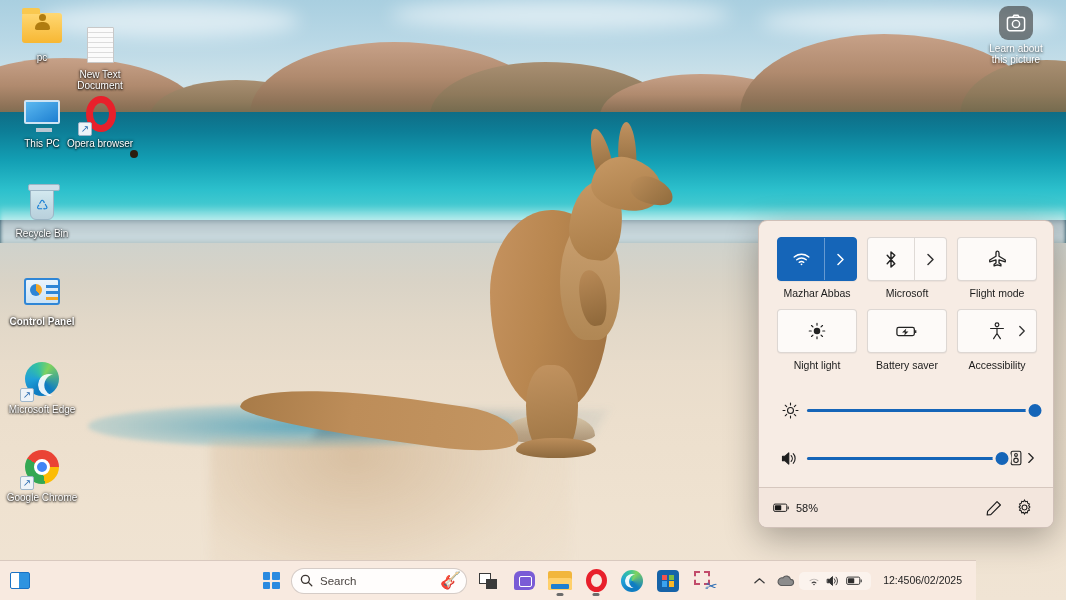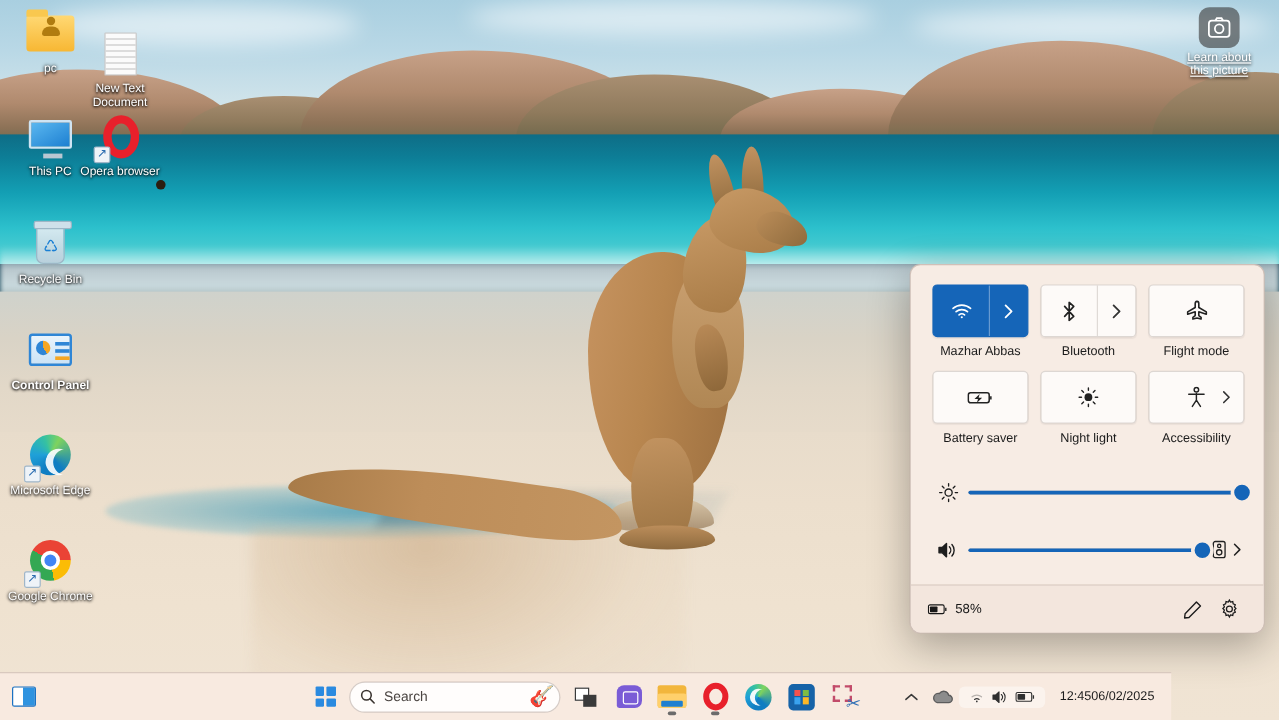--- a/index.html
+++ b/index.html
@@ -227,21 +227,21 @@
     background:#4285f4; border:3px solid #fff; box-sizing:border-box;
   }
 
   
   #learn-pic { position:absolute; right:12px; top:6px; width:76px; text-align:center; }
   #learn-pic .cam {
     width:34px; height:34px; margin:0 auto 3px; border-radius:9px;
     background: rgba(60,60,60,.62);
     display:flex; align-items:center; justify-content:center;
   }
-  #learn-pic .label { font-size:10px; line-height:11px; color:#fff; text-shadow:0 1px 3px rgba(0,0,0,.9);text-decoration:underline; }
+  #learn-pic .label { font-size:10px; line-height:11px; color:#fff; text-shadow:0 1px 3px rgba(0,0,0,.9); }
 
   
   #quick-settings {
     position:absolute; left:758px; top:220px; width:296px; height:308px;
     background:#f7ece4; border-radius:9px;
     border:1px solid rgba(160,140,130,.45);
     box-shadow: 0 10px 34px rgba(0,0,0,.30);
     display:flex; flex-direction:column;
     overflow:hidden;
   }
@@ -551,51 +551,51 @@
               <path d="M2 4.6 L10 13.4 L6 17 V1 L10 4.6 L2 13.4"></path>
             </svg>
           </div>
           <div class="qs-div"></div>
           <div class="qs-chevbox">
             <svg class="qs-chev" width="9" height="13" viewBox="0 0 9 13" fill="none" stroke="currentColor" stroke-width="1.5" stroke-linecap="round" stroke-linejoin="round">
                 <path d="M2 1.5 L7 6.5 L2 11.5"></path>
               </svg>
           </div>
         </div>
-        <div class="qs-label">Bluetooth</div>
+        <div class="qs-label">Microsoft</div>
       </div>
 
       <div class="qs-cell">
         <div class="qs-tile">
           <svg class="qs-ic" width="19" height="18" viewBox="0 0 20 19" fill="none" stroke="currentColor" stroke-width="1.4" stroke-linejoin="round">
             <path d="M10 1.2 c1.1 0 1.6 .9 1.6 2.1 v3.3 l6.6 3.9 v2.0 l-6.6 -2.1 v3.3 l2.0 1.5 v1.6 l-3.6 -1.0 l-3.6 1.0 v-1.6 l2.0 -1.5 v-3.3 l-6.6 2.1 v-2.0 l6.6 -3.9 V3.3 c0 -1.2 .5 -2.1 1.6 -2.1 z"></path>
           </svg>
         </div>
         <div class="qs-label">Flight mode</div>
+      </div>
+
+      <div class="qs-cell">
+        <div class="qs-tile">
+          <svg class="qs-ic" width="18" height="18" viewBox="0 0 20 20" fill="none" stroke="currentColor" stroke-width="1.3" stroke-linecap="round">
+            <circle cx="10" cy="10" r="3.6" fill="currentColor" stroke="none"></circle>
+            <path d="M10 1.4 v2.2 M10 16.4 v2.2 M1.4 10 h2.2 M16.4 10 h2.2 M3.9 3.9 l1.6 1.6 M14.5 14.5 l1.6 1.6 M16.1 3.9 l-1.6 1.6 M5.5 14.5 l-1.6 1.6"></path>
+          </svg>
+        </div>
+        <div class="qs-label">Night light</div>
       </div>
 
       <div class="qs-cell">
         <div class="qs-tile">
           <svg class="qs-ic" width="22" height="13" viewBox="0 0 24 14" fill="none" stroke="currentColor" stroke-width="1.4">
             <rect x="1" y="2.5" width="19" height="9" rx="2"></rect>
             <path d="M20.8 5.5 h1.4 v3 h-1.4" fill="currentColor" stroke="none"></path>
             <path d="M11.3 3.6 L6.6 8.1 h3.2 L8.9 11.6 L13.6 6.9 h-3.2 z" fill="currentColor" stroke="none"></path>
           </svg>
         </div>
         <div class="qs-label">Battery saver</div>
-      </div>
-
-      <div class="qs-cell">
-        <div class="qs-tile">
-          <svg class="qs-ic" width="18" height="18" viewBox="0 0 20 20" fill="none" stroke="currentColor" stroke-width="1.3" stroke-linecap="round">
-            <circle cx="10" cy="10" r="3.6" fill="currentColor" stroke="none"></circle>
-            <path d="M10 1.4 v2.2 M10 16.4 v2.2 M1.4 10 h2.2 M16.4 10 h2.2 M3.9 3.9 l1.6 1.6 M14.5 14.5 l1.6 1.6 M16.1 3.9 l-1.6 1.6 M5.5 14.5 l-1.6 1.6"></path>
-          </svg>
-        </div>
-        <div class="qs-label">Night light</div>
       </div>
 
       <div class="qs-cell">
         <div class="qs-tile">
           <svg class="qs-ic" width="16" height="18" viewBox="0 0 18 20" fill="none" stroke="currentColor" stroke-width="1.35" stroke-linecap="round">
             <circle cx="9" cy="3" r="2.1"></circle>
             <path d="M1.8 7.2 h14.4 M9 6.6 v6.2 M9 12.8 L5.2 18.6 M9 12.8 L12.8 18.6"></path>
           </svg>
           <span class="qs-inlinechev">
             <svg width="8" height="12" viewBox="0 0 9 13" fill="none" stroke="currentColor" stroke-width="1.5" stroke-linecap="round" stroke-linejoin="round">

